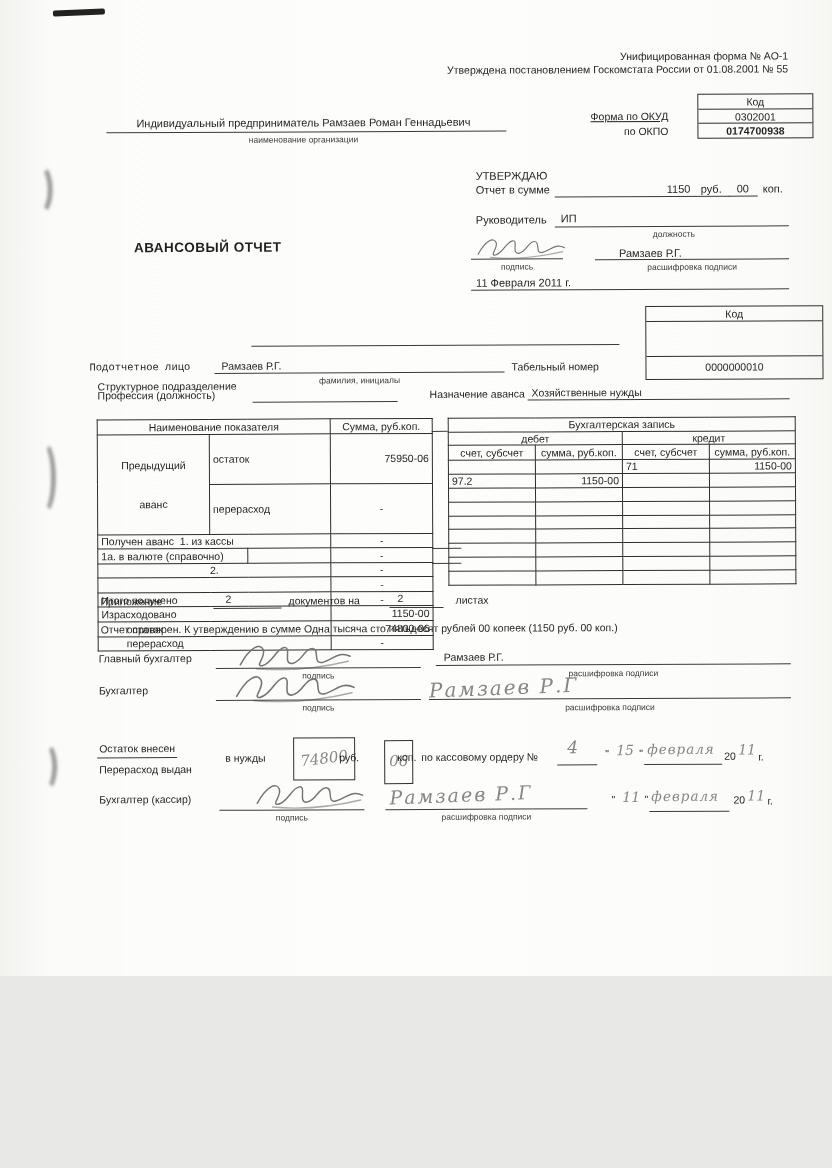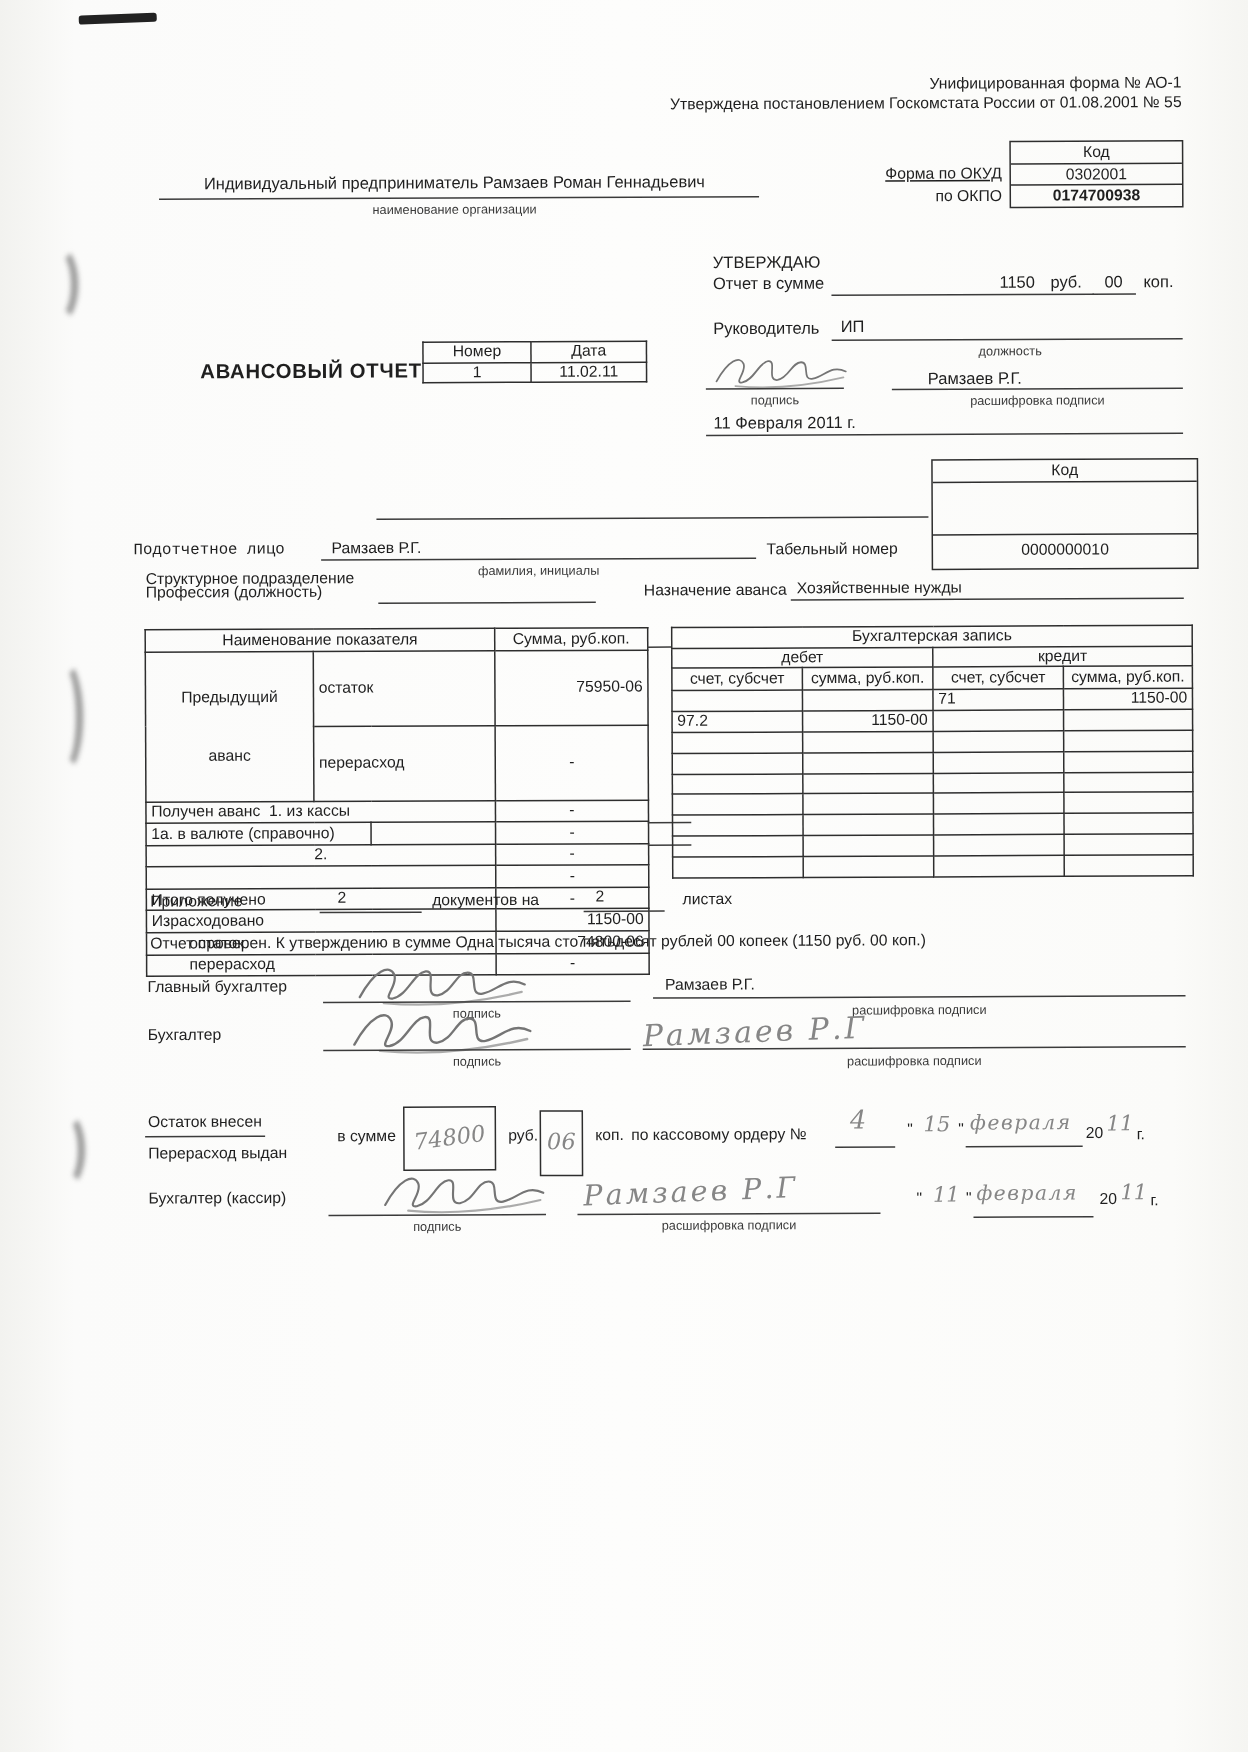--- a/index.html
+++ b/index.html
@@ -1,38 +1,38 @@
 <!DOCTYPE html>
 <html><head>
 <meta charset="utf-8">
 <style>
   * { margin:0; padding:0; box-sizing:border-box; }
   body { background:#e8e8e6; font-family:"Liberation Sans","DejaVu Sans",sans-serif; }
   .paper {
-    position:relative; width:832px; height:1168px; margin:0 auto; overflow:hidden;
+    position:relative; width:832px; height:976px; margin:0 auto; overflow:hidden;
     background:linear-gradient(90deg,#f2f2ef 0%,#fbfbfa 6%,#fdfdfc 50%,#fbfbf9 94%,#f5f5f2 100%);
     color:#1f1f1f;
   }
   .content { position:absolute; inset:0; transform:rotate(-0.25deg); }
   .abs { position:absolute; }
   .t  { font-size:10.5px; line-height:13px; white-space:nowrap; }
   .t11{ font-size:11px; line-height:13px; white-space:nowrap; }
   .cap{ font-size:8.5px; line-height:10px; color:#3a3a3a; text-align:center; white-space:nowrap; }
   .ln { position:absolute; height:1.3px; background:#3b3b3b; }
   .ctr{ text-align:center; }
   .rt { text-align:right; }
   table { border-collapse:collapse; table-layout:fixed; }
   td { border:1.3px solid #2e2e2e; font-size:10.5px; line-height:12px; padding:0 3px;
        overflow:hidden; white-space:pre; }
   .hw { font-family:"DejaVu Serif",serif; font-style:italic; color:#868686; white-space:nowrap; }
   .sig-svg path { stroke:#757575; fill:none; stroke-width:1.5; stroke-linecap:round; }
   .smudge { position:absolute; border:5px solid transparent;
             border-right-color:rgba(80,80,80,.55); border-radius:50%;
             filter:blur(1.6px); }
-  .box { position:absolute; border:1.8px solid #2e2e2e; }
+  .box { position:absolute; border:1.8px solid #2e2e2e;margin-left:24px; }
 </style>
 </head>
 <body>
 
 <div class="paper">
 <div class="content">
 
   <div class="abs" style="left:55px;top:8px;width:52px;height:6px;background:#222;transform:rotate(-2deg);border-radius:2px;"></div>
   <div class="smudge" style="left:28px;top:162px;width:26px;height:52px;"></div>
   <div class="smudge" style="left:30px;top:438px;width:26px;height:76px;"></div>
@@ -73,36 +73,20 @@
   </svg>
   <div class="ln" style="left:472px;top:259px;width:92px;"></div>
   <div class="abs cap" style="left:472px;top:262px;width:92px;">подпись</div>
   <div class="abs t11" style="left:620px;top:248px;">Рамзаев Р.Г.</div>
   <div class="ln" style="left:596px;top:260px;width:194px;"></div>
   <div class="abs cap" style="left:596px;top:263px;width:194px;">расшифровка подписи</div>
   <div class="abs t11" style="left:477px;top:277px;">11 Февраля 2011 г.</div>
   <div class="ln" style="left:472px;top:290px;width:318px;"></div>
 
   <div class="abs" style="left:135px;top:239px;font-size:13.5px;font-weight:bold;letter-spacing:.5px;white-space:nowrap;">АВАНСОВЫЙ ОТЧЕТ</div>
-  <table class="abs" style="left:283px;top:227px;width:149px;">
-    <colgroup>
-          <col style="width:72px">
-          <col style="width:77px">
-        </colgroup>
-    <tbody>
-          <tr style="height:13.5px">
-      <td class="ctr">Номер</td>
-      <td class="ctr">Дата</td>
-    </tr>
-    <tr style="height:13.5px">
-      <td class="ctr">1</td>
-      <td class="ctr">11.02.11</td>
-    </tr>
-  </tbody>
-      </table>
 
   <div class="box" style="left:622px;top:307px;width:178px;height:74px;">
     <div class="t ctr" style="border-bottom:1.3px solid #2e2e2e;height:15px;line-height:15px;">Код</div>
     <div class="t ctr" style="border-bottom:1.3px solid #2e2e2e;height:35px;"></div>
     <div class="t ctr" style="height:21px;line-height:21px;">0000000010</div>
   </div>
   <div class="abs t" style="left:98px;top:332px;margin-top:47px;">Структурное подразделение</div>
   <div class="ln" style="left:252px;top:345px;width:368px;"></div>
   <div class="abs t" style="left:90px;top:360px;font-family:Liberation Mono, monospace;">Подотчетное лицо</div>
   <div class="abs t" style="left:222px;top:359px;">Рамзаев Р.Г.</div>
@@ -284,21 +268,21 @@
   </svg>
   <div class="ln" style="left:215px;top:699px;width:205px;"></div>
   <div class="abs cap" style="left:215px;top:702px;width:205px;">подпись</div>
   <div class="abs hw" style="left:428px;top:676px;font-size:20px;letter-spacing:2px;transform:rotate(-2deg);">Рамзаев Р.Г</div>
   <div class="ln" style="left:428px;top:699px;width:362px;"></div>
   <div class="abs cap" style="left:428px;top:703px;width:362px;">расшифровка подписи</div>
 
   <div class="abs t" style="left:98px;top:741px;">Остаток внесен</div>
   <div class="ln" style="left:96px;top:756px;width:80px;"></div>
   <div class="abs t" style="left:98px;top:762px;">Перерасход выдан</div>
-  <div class="abs t" style="left:224px;top:751px;">в сумме</div>
+  <div class="abs t" style="left:224px;top:751px;">в нужды</div>
   <div class="box" style="left:268px;top:737px;width:62px;height:43px;">
     <div class="hw ctr" style="font-size:15px;line-height:40px;transform:rotate(-7deg);">74800</div>
   </div>
   <div class="abs t" style="left:338px;top:751px;">руб.</div>
   <div class="box" style="left:359px;top:740px;width:29px;height:44px;">
     <div class="hw ctr" style="font-size:15px;line-height:40px;">06</div>
   </div>
   <div class="abs t" style="left:396px;top:751px;">коп.</div>
   <div class="abs t" style="left:420px;top:751px;">по кассовому ордеру №</div>
   <div class="abs hw" style="left:566px;top:738px;font-size:17px;">4</div>

